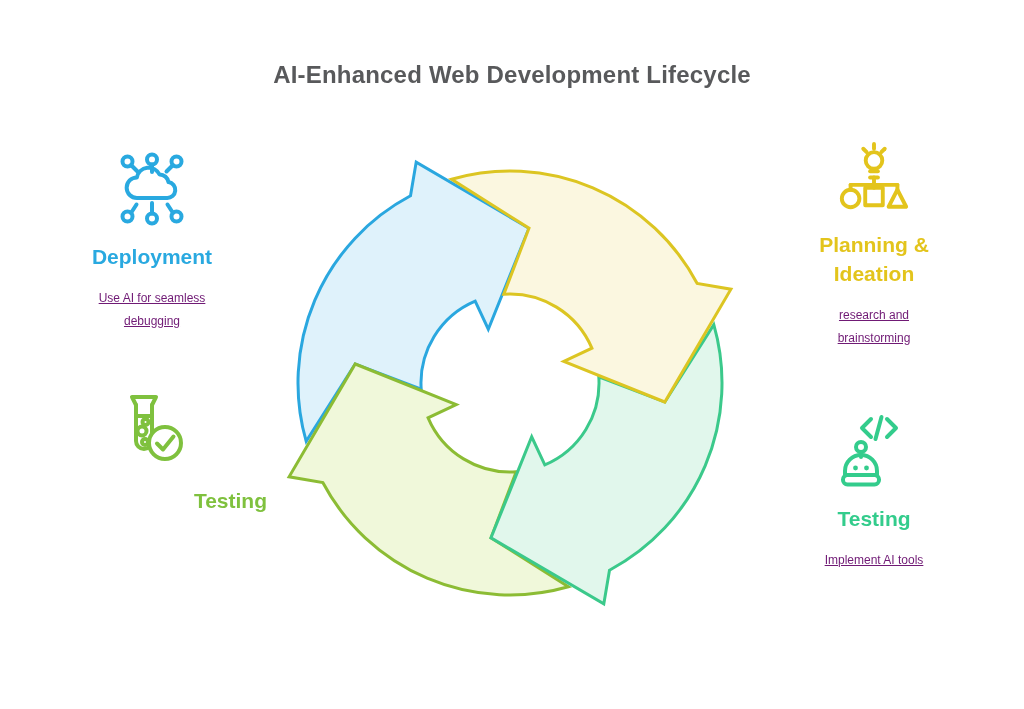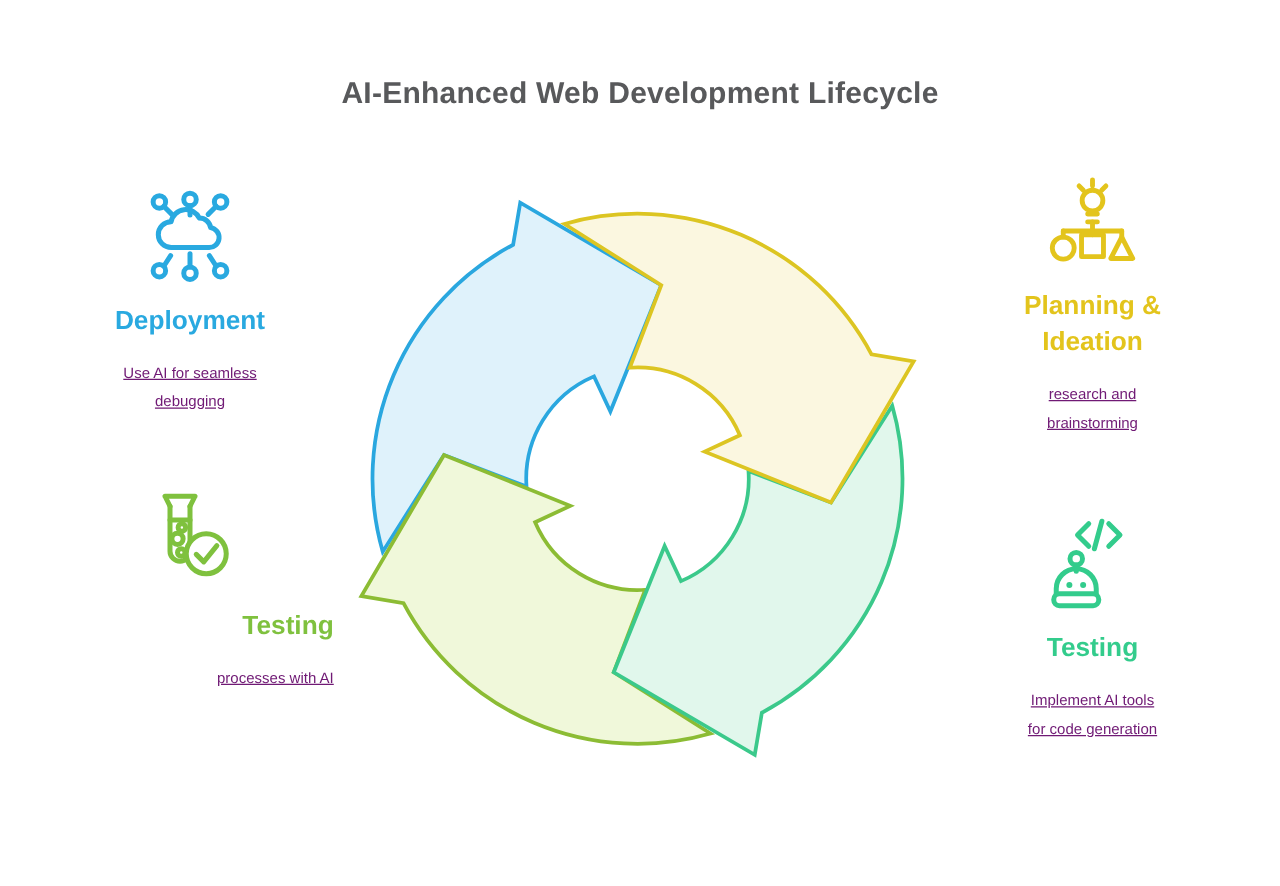--- a/index.html
+++ b/index.html
@@ -100,21 +100,20 @@
         <circle cx="30" cy="39" r="4.5"></circle>
         <circle cx="33" cy="50" r="3"></circle>
         <circle cx="53" cy="51" r="16" fill="#ffffff"></circle>
         <path d="M45,51.5 L51,57.5 L61.5,44.5"></path>
       </g>
     </svg>
     <h2>
       <span>Testing</span>
     </h2>
     <p>
-      <span>processes with AI</span>
     </p>
   </section>
 
   <section class="info pos-coding" style="--accent: #33CC8C;">
     <svg class="icon" width="80" height="80" viewBox="0 0 80 80">
       <g class="stroke-ic">
         <polyline points="37,9 28,18 37,27"></polyline>
         <line x1="47.5" y1="7" x2="41.5" y2="29"></line>
         <polyline points="53,9 62,18 53,27"></polyline>
         <circle cx="27" cy="37" r="5"></circle>
@@ -123,17 +122,16 @@
         <circle cx="21.5" cy="58" r="2.4" fill="currentColor" stroke="none"></circle>
         <circle cx="32.5" cy="58" r="2.4" fill="currentColor" stroke="none"></circle>
         <rect x="9" y="65" width="36" height="9.5" rx="4.5"></rect>
       </g>
     </svg>
     <h2>
       <span>Testing</span>
     </h2>
     <p>
       <span>Implement AI tools</span>
-      <span>for code generation</span>
     </p>
   </section>
 
 </div>
 
 </body></html>

